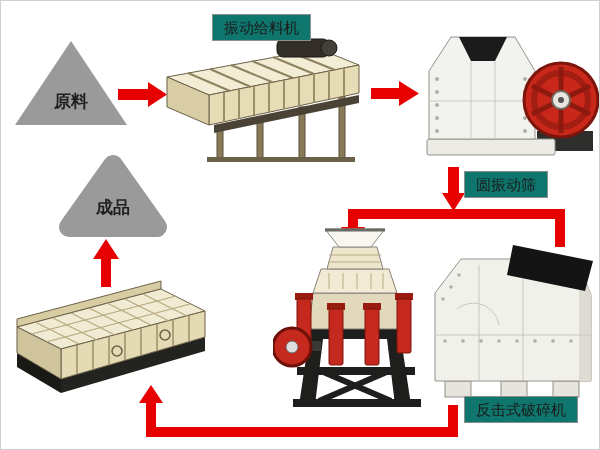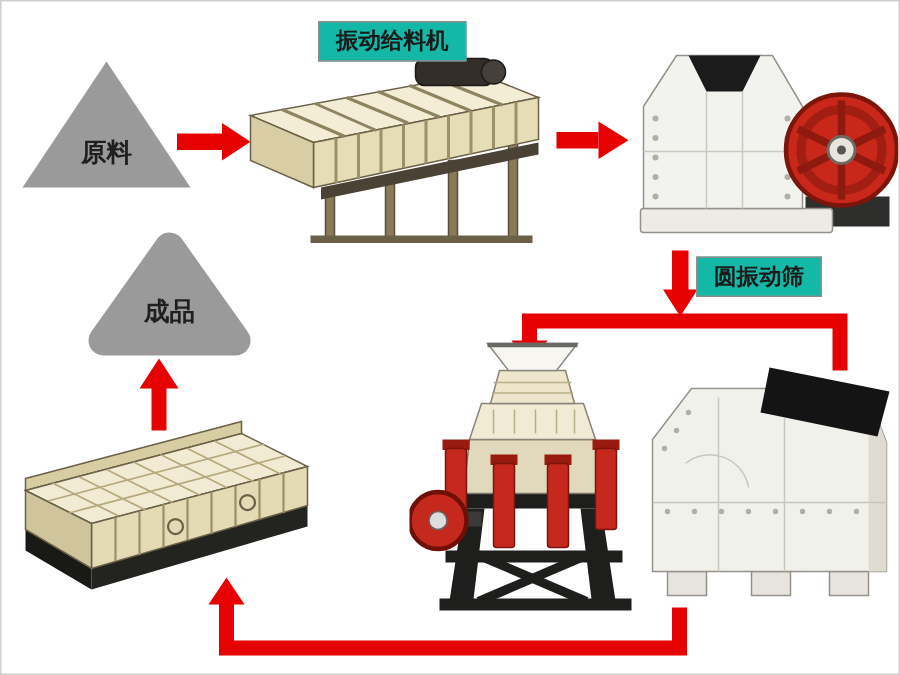--- a/index.html
+++ b/index.html
@@ -1,21 +1,21 @@
 <!DOCTYPE html>
 <html><head>
 <meta charset="utf-8">
 <style>
   html,body{margin:0;padding:0;background:#fff;font-family:"Liberation Sans",sans-serif;}
   .canvas{position:relative;width:600px;height:450px;background:#ffffff;border:1px solid #cfcfcf;box-sizing:border-box;overflow:hidden;}
   .overlay{position:absolute;left:0;top:0;width:600px;height:450px;}
   .node{position:absolute;}
   .label-box{
-    position:absolute;background:#14b8a6;border:1px solid #8e8e8e;
-    padding:3px 11px;font-size:15px;font-weight:700;color:#1a1a1a;
+    position:absolute;background:#0f766e;border:1px solid #8e8e8e;
+    padding:3px 11px;font-size:15px;font-weight:400;color:#1a1a1a;
     white-space:nowrap;line-height:19px;
   }
   svg text{font-family:"Liberation Sans",sans-serif;}
 </style>
 </head>
 <body>
 
 <div class="canvas">
 
   <svg class="overlay" viewBox="0 0 600 450">
@@ -236,14 +236,17 @@
       <circle cx="152" cy="60" r="5" fill="none" stroke="#6b6148"></circle>
     </g>
   </svg>
 
   <div class="label-box" style="left:211px;top:13px">
     <span>振动给料机</span>
   </div>
   <div class="label-box" style="left:463px;top:170px">
     <span>圆振动筛</span>
   </div>
+  <div class="label-box" style="left:463px;top:395px">
+    <span>反击式破碎机</span>
+  </div>
 
 </div>
 
 </body></html>

